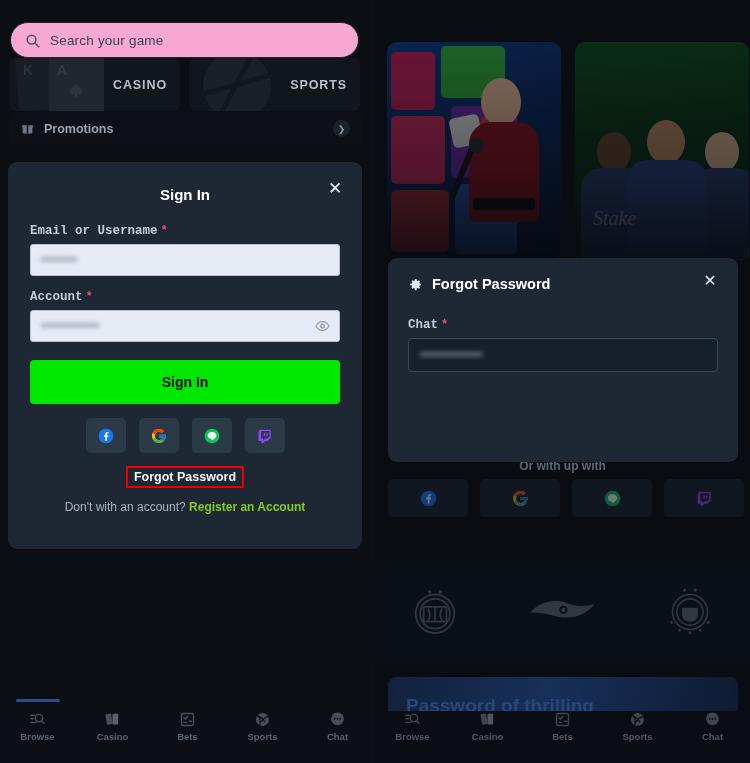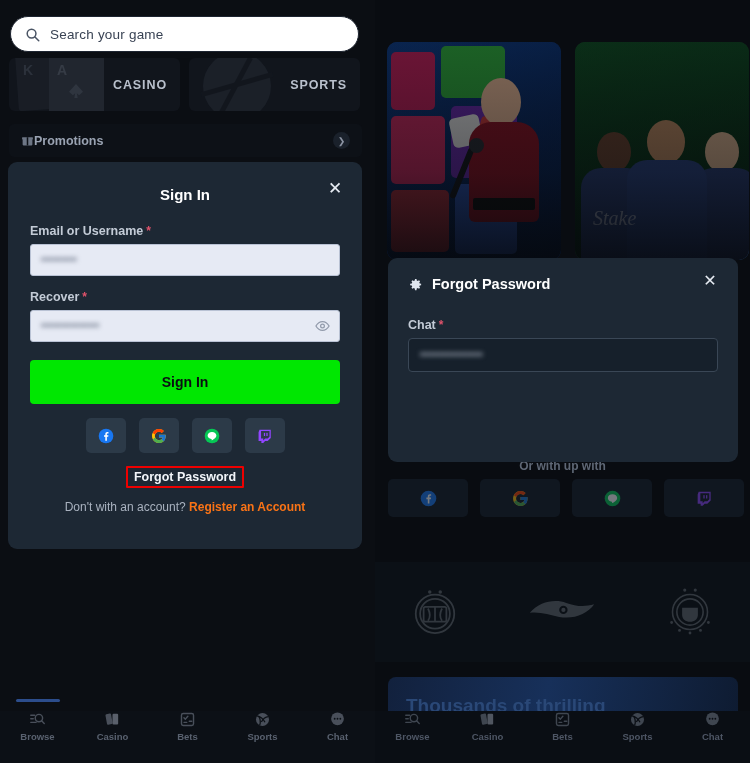--- a/index.html
+++ b/index.html
@@ -20,26 +20,26 @@
   }
   .panel-right {
     position: relative;
     width: 375px; height: 763px;
     background: #090c11;
     overflow: hidden;
   }
 
   
   .search-bar {
-    position: absolute; left: 10px; top: 16px;
+    position: absolute; left: 10px; top: 22px;
     width: 349px; height: 36px;
     border: 1px solid #1d2430; border-radius: 18px;
     display: flex; align-items: center; gap: 10px;
     padding: 0 14px;
-    background: #ffffff;
+    background: #f9a8d4;
   }
   .search-bar .ph { color: #394354; font-size: 13.5px; letter-spacing: .2px; }
   .ico-search { width: 15px; height: 15px; flex: 0 0 auto; }
 
   
   .tile-row { position: absolute; left: 9px; top: 58px; display: flex; gap: 9px; }
   .tile {
     position: relative; width: 171px; height: 53px;
     border-radius: 6px; overflow: hidden;
     background: #11151c;
@@ -66,24 +66,24 @@
     background: #2b323c;
   }
   .ball::before, .ball::after {
     content:''; position:absolute; background:#151a22;
   }
   .ball::before { left: 30px; top: 2px; width: 5px; height: 64px; transform: rotate(28deg); }
   .ball::after { left: -3px; top: 30px; width: 74px; height: 5px; transform: rotate(-16deg); }
 
   
   .promo-row {
-    position: absolute; left: 9px; top: 124px;
+    position: absolute; left: 9px; top: 112px;
     width: 353px; height: 33px;
     background: #0d1117; border-radius: 5px;
-    display: flex; align-items: center; padding: 0 12px; 
+    display: flex; align-items: center; padding: 0 12px; gap: 10px;
   }
   .promo-row .plabel { font-size: 12.5px; font-weight: 600; color: #9aa3b2; flex: 1; }
   .chev {
     width: 17px; height: 17px; border-radius: 50%; background: #1a212b;
     display: flex; align-items: center; justify-content: center;
     color: #8c94a3; font-size: 9px;
   }
 
   
   .signin-modal {
@@ -94,21 +94,21 @@
   }
   .modal-head { position: relative; height: 32px; display: flex; align-items: center; justify-content: center; }
   .modal-head h2 { font-size: 15px; font-weight: 700; color: #ffffff; }
   .close-x {
     position: absolute; right: -6px; top: 0px;
     width: 22px; height: 22px; color: #e6ebf2; font-size: 17px; line-height: 22px;
     text-align: center; font-weight: 400;
   }
   .field-label {
     font-size: 12.5px; font-weight: 700; color: #c3cbd6; margin-bottom: 6px;
-    display: flex; align-items: center; gap: 3px;
+    display: flex; align-items: center; gap: 3px; font-family: Liberation Mono, monospace;
   }
   .req { color: #e0536b; font-size: 12px; }
   .f-group { margin-top: 14px; }
   .f-group:first-of-type { margin-top: 16px; }
   .txt-input {
     position: relative;
     width: 100%; height: 32px;
     background: #e6eaf4; border: 1px solid #b9c2d4; border-radius: 3px;
     display: flex; align-items: center; padding: 0 10px;
   }
@@ -131,21 +131,21 @@
   .social-btn {
     width: 40px; height: 35px; border-radius: 5px; background: #2c3a48;
     display: flex; align-items: center; justify-content: center;
   }
   .forgot-wrap { display: flex; justify-content: center; margin-top: 13px; }
   .forgot-link {
     font-size: 12.5px; font-weight: 700; color: #f2f5f9;
     padding: 2px 6px; border: 2px solid #ee0000; border-radius: 1px;
   }
   .reg-line { text-align: center; margin-top: 12px; font-size: 12px; color: #a9b2bf; }
-  .reg-line b { color: #f97316; font-weight: 700; }
+  .reg-line b { color: #84cc16; font-weight: 700; }
 
   
   .banners { position: absolute; left: 12px; top: 42px; display: flex; gap: 14px; }
   .banner {
     width: 174px; height: 218px; border-radius: 10px; overflow: hidden; position: relative;
   }
   .b-casino { background: linear-gradient(160deg,#0d3c86 0%, #0a2a63 45%, #071c44 100%); }
   .b-sports { background: linear-gradient(170deg,#0f4d23 0%, #0a3418 55%, #09251a 100%); }
   .tilecard { position: absolute; border-radius: 5px; }
   .tc1 { left: 4px; top: 10px; width: 44px; height: 58px; background: #c0205a; }
@@ -284,21 +284,21 @@
           <span>Email or Username</span>
           <span class="req">*</span>
         </div>
         <div class="txt-input">
           <span class="blur-val">••••••••</span>
         </div>
       </div>
 
       <div class="f-group">
         <div class="field-label">
-          <span>Recover</span>
+          <span>Account</span>
           <span class="req">*</span>
         </div>
         <div class="txt-input">
           <span class="blur-val">•••••••••••••</span>
           <svg class="eye" viewBox="0 0 24 24" fill="none" stroke="#4e5a70" stroke-width="2">
             <path d="M1.5 12S5.5 5 12 5s10.5 7 10.5 7-4 7-10.5 7S1.5 12 1.5 12z"></path>
               <circle cx="12" cy="12" r="3"></circle>
           </svg>
         </div>
       </div>
@@ -457,21 +457,21 @@
           <circle cx="38" cy="7" r="1.8" fill="#c9d2dd" stroke="none"></circle>
         <circle cx="32" cy="56" r="1.6" fill="#c9d2dd" stroke="none"></circle>
           <circle cx="20" cy="53" r="1.6" fill="#c9d2dd" stroke="none"></circle>
         <circle cx="44" cy="53" r="1.6" fill="#c9d2dd" stroke="none"></circle>
           <circle cx="11" cy="44" r="1.6" fill="#c9d2dd" stroke="none"></circle>
         <circle cx="53" cy="44" r="1.6" fill="#c9d2dd" stroke="none"></circle>
       </svg>
     </div>
 
     <div class="promo-card" style="left:13px;">
-      <span class="pc-title">Thousands of thrilling</span>
+      <span class="pc-title">Password of thrilling</span>
     </div>
 
     <div class="rsocial-row" style="left:13px;">
       <div class="rsocial-btn">
         <svg width="17" height="17" viewBox="0 0 24 24">
           <circle cx="12" cy="12" r="11" fill="#1877f2"></circle>
           <path d="M13.3 19v-6h2l.3-2.3h-2.3V9.2c0-.67.19-1.12 1.14-1.12H15.7V6.05A16 16 0 0 0 13.93 6c-1.75 0-2.95 1.07-2.95 3.03V10.7H9v2.3h1.98v6z" fill="#fff"></path>
         </svg>
       </div>
       <div class="rsocial-btn">

